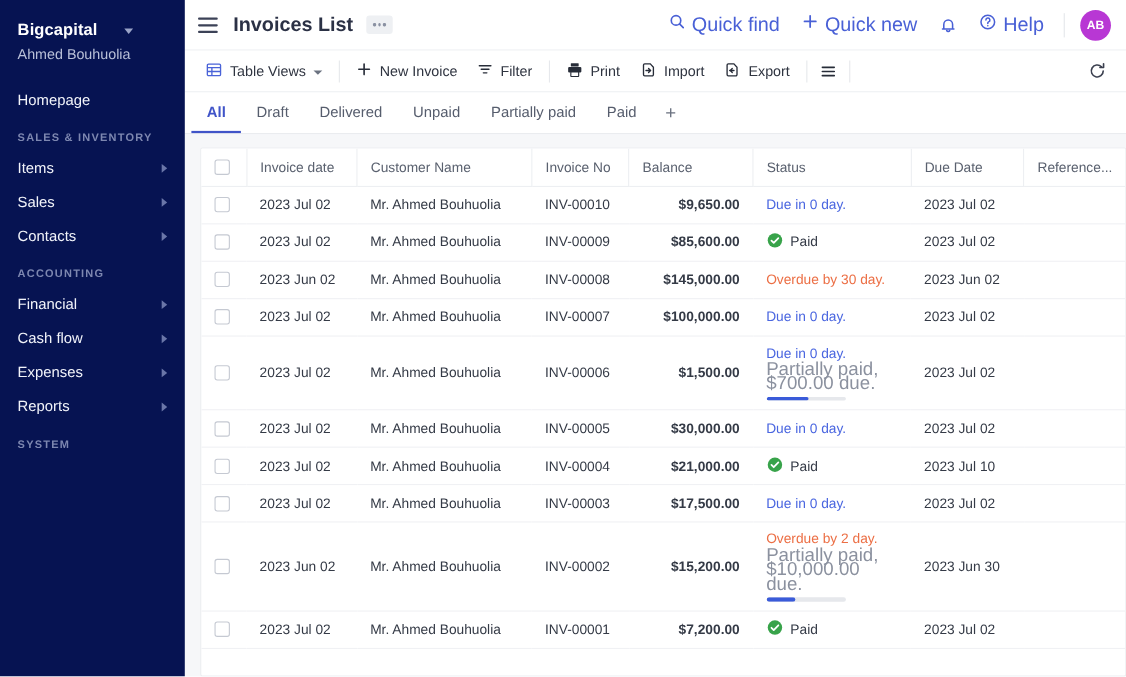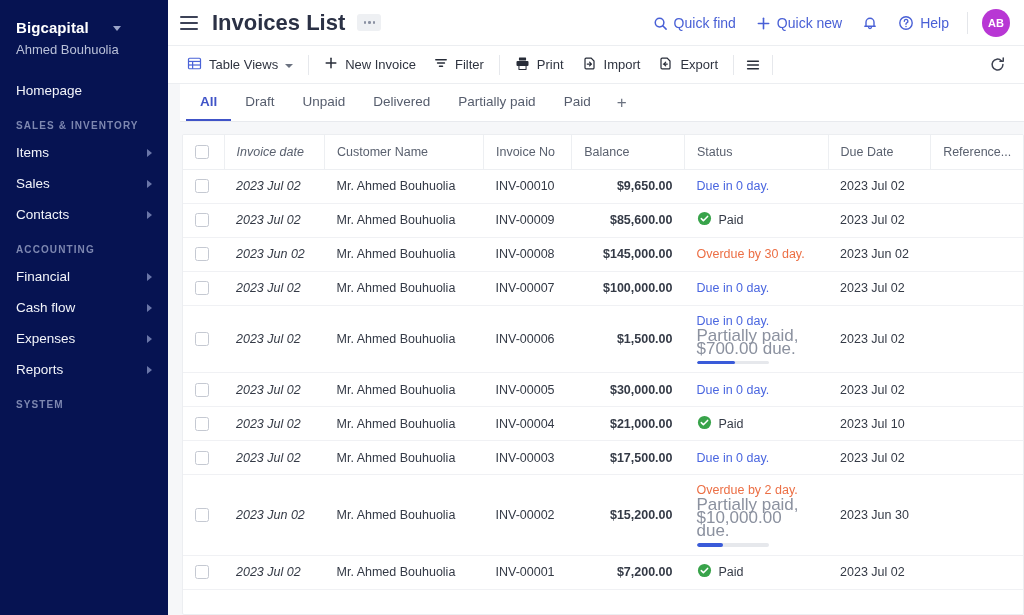--- a/index.html
+++ b/index.html
@@ -54,31 +54,31 @@
 
   
   .topbar {
     height: 46px; min-height: 46px; background: #fff;
     display: flex; align-items: center; padding: 0 14px 0 12px;
     border-bottom: 1px solid #eceef1;
   }
   .hamburger { width: 18px; height: 14px; display: flex; flex-direction: column;
     justify-content: space-between; cursor: pointer; margin-right: 14px; }
   .hamburger span { display: block; height: 2px; background: #3c4257; border-radius: 1px; }
-  .page-title { font-size: 22px; color: #2b3145; font-weight: 600; }
+  .page-title { font-size: 18px; color: #2b3145; font-weight: 600; }
   .dots-btn {
     margin-left: 12px; background: #eef0f3; border-radius: 3px;
     width: 24px; height: 17px; display: flex; align-items: center;
     justify-content: center; gap: 2px; cursor: pointer;
   }
   .dots-btn i { width: 2.5px; height: 2.5px; background: #8a91a2; border-radius: 50%; display: block; }
   .top-spacer { flex: 1; }
   .top-action {
-    display: flex; align-items: flex-end; gap: 6px; cursor: pointer;
-    color: #4960d6; font-size: 14px; margin-left: 20px;
+    display: flex; align-items: flex-start; gap: 6px; cursor: pointer;
+    color: #4960d6; font-size: 18px; margin-left: 20px;
   }
   .top-action svg { display: block; }
   .top-divider { width: 1px; height: 22px; background: #e4e6ea; margin-left: 18px; }
   .avatar {
     width: 28px; height: 28px; border-radius: 50%; background: #b837d4;
     color: #fff; font-size: 11px; font-weight: 600;
     display: flex; align-items: center; justify-content: center;
     margin-left: 14px; cursor: pointer;
   }
 
@@ -107,21 +107,20 @@
   .tb-icon-only {
     width: 26px; height: 26px; display: flex; align-items: center;
     justify-content: center; border-radius: 3px; cursor: pointer;
   }
 
   
   .tabs {
     height: 38px; min-height: 38px; background: #fff;
     display: flex; align-items: stretch; padding-left: 6px;
     border-bottom: 1px solid #e8eaee;
-    margin-left: 12px;
   }
   .tab {
     display: flex; align-items: center; padding: 0 14px;
     font-size: 13.5px; color: #565d6d; cursor: pointer;
     position: relative; border-bottom: 2.5px solid transparent;
   }
   .tab.active { color: #4054c8; font-weight: 600; border-bottom-color: #4054c8; }
   .tab-add {
     display: flex; align-items: center; padding: 0 12px;
     color: #6b7280; cursor: pointer; font-size: 17px;
@@ -138,21 +137,21 @@
     font-size: 12.5px; color: #5a616f; font-weight: 400; text-align: left;
     height: 34px; padding: 0 12px; border-bottom: 1px solid #edeff2;
     border-right: 1px solid #edeff2; background: #fff; vertical-align: middle;
   }
   table.invoices th:last-child { border-right: none; }
   table.invoices td {
     font-size: 12.5px; color: #343a46; padding: 0 12px;
     border-bottom: 1px solid #f0f1f4; vertical-align: middle;
   }
   .col-check { width: 40px; }
-  .col-date { width: 98px; font-style: italic; }
+  .col-date { width: 98px; }
   .col-cust { width: 155px; }
   .col-inv { width: 86px; }
   .col-bal { width: 110px; text-align: right; }
   .col-status { width: 140px; }
   .col-due { width: 100px; }
   .col-ref { width: 90px; }
   th.col-bal { text-align: right; }
   td.col-bal { text-align: right; font-weight: 700; color: #23283a; }
   .chk {
     width: 14px; height: 14px; border: 1.3px solid #c5c9d2;
@@ -368,22 +367,22 @@
         <svg width="17" height="17" viewBox="0 0 16 16" fill="none" stroke="#3c4150" stroke-width="1.4">
           <path d="M13.1 8a5.1 5.1 0 1 1-1.5-3.6" stroke-linecap="round"></path>
           <path d="M13.4 1.9v3.1h-3.1" stroke-linecap="round" stroke-linejoin="round"></path>
         </svg>
       </div>
     </div>
 
     <div class="tabs" id="tabs-row">
         <div class="tab active">All</div>
         <div class="tab">Draft</div>
+        <div class="tab">Delivered</div>
         <div class="tab">Unpaid</div>
-        <div class="tab">Delivered</div>
         <div class="tab">Partially paid</div>
         <div class="tab">Paid</div>
         <div class="tab-add">+</div>
       </div>
 
     <div class="table-wrap">
       <div class="table-card">
         <table class="invoices">
           <thead>
             <tr>

